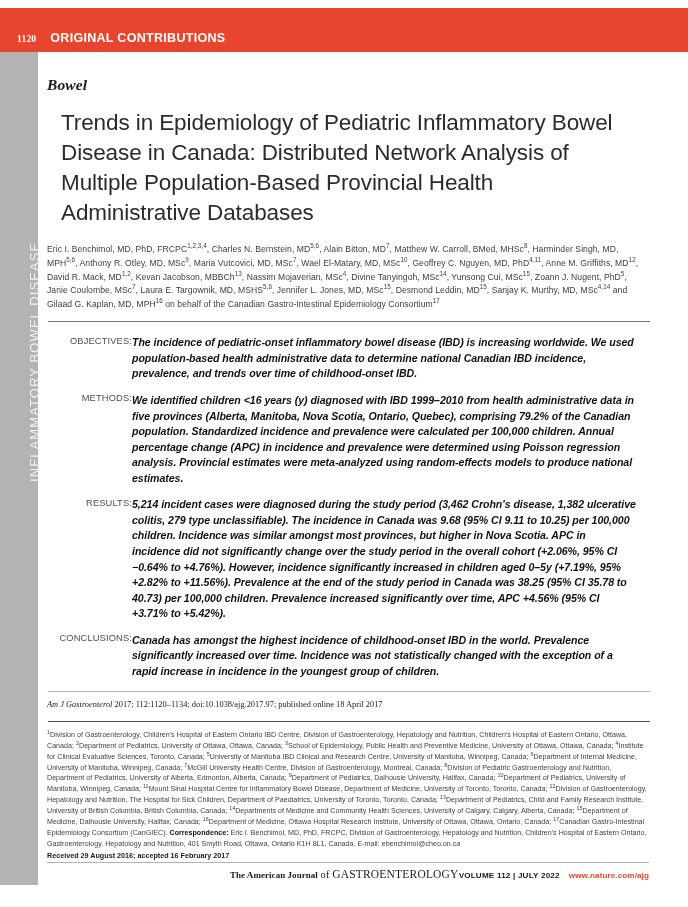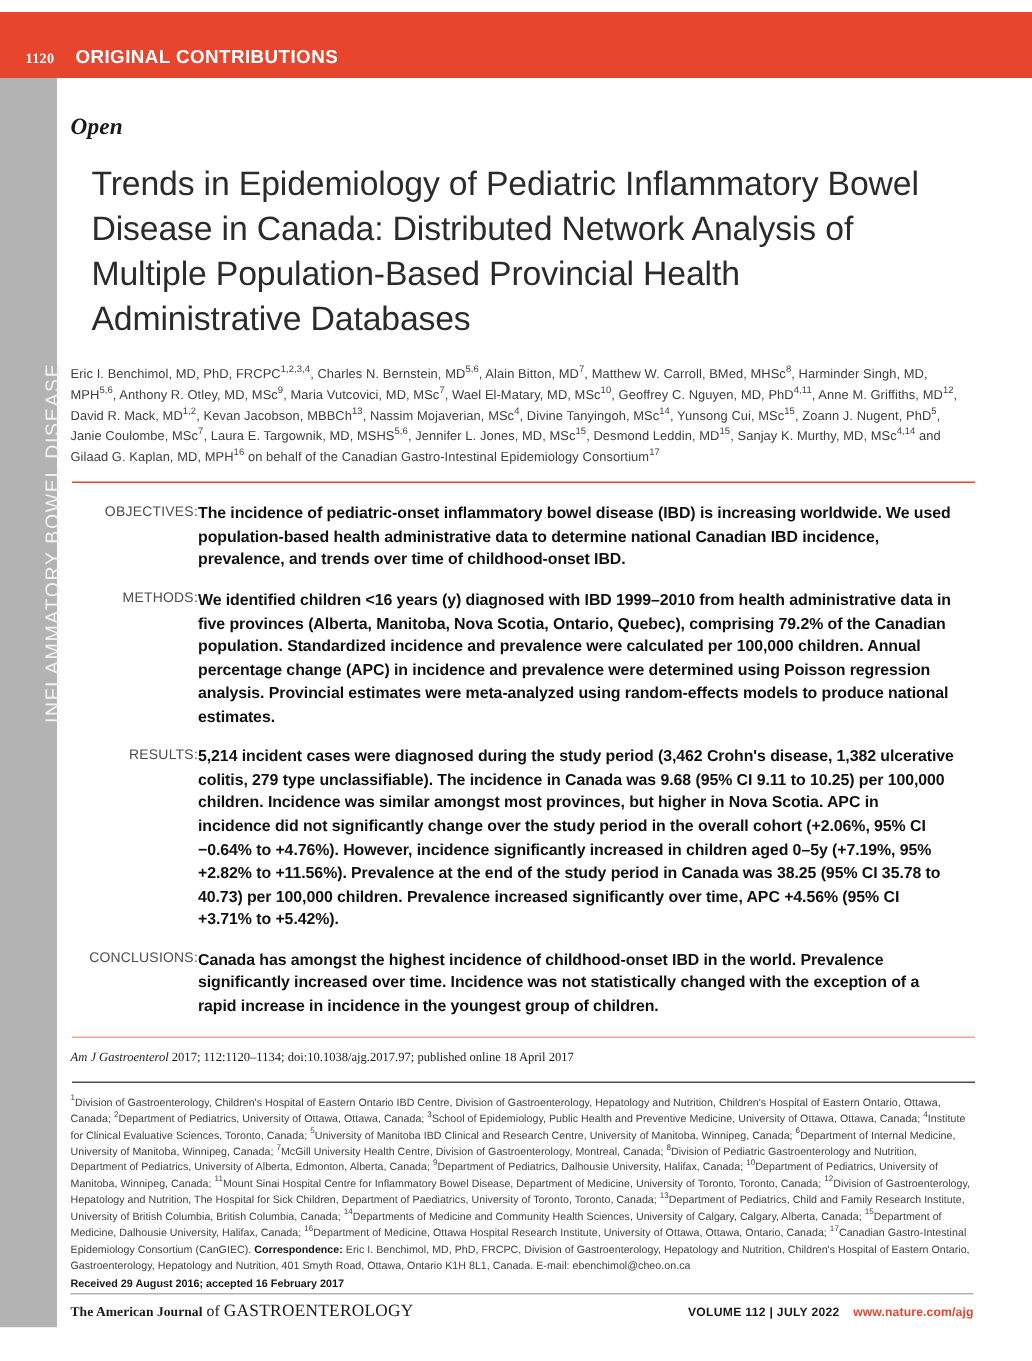--- a/index.html
+++ b/index.html
@@ -149,20 +149,21 @@
     text-align: right;
   }
   .abs-body {
     flex: 1 1 auto;
     font-size: 10.6px;
     font-weight: bold;
     line-height: 1.47;
     color: #111111;
     letter-spacing: -0.05px;
     max-width: 505px;
+    font-style: italic;
   }
 
   
   .supp {
     margin-top: 9px;
     font-size: 7.6px;
     color: #e8452f;
     letter-spacing: 0.05px;
   }
   .supp b {
@@ -224,21 +225,21 @@
     width: 602px;
     border-top: 0.8px solid #b3b3b3;
   }
   .footer {
     position: absolute;
     left: 47px;
     top: 868px;
     width: 602px;
     display: flex;
     align-items: baseline;
-    justify-content: space-between;
+    justify-content: flex-end;
   }
   .journal-name {
     font-family: "Liberation Serif", serif;
     font-size: 10.5px;
     color: #1a1a1a;
     letter-spacing: 0.05px;
   }
   .journal-name .small { font-weight: bold; font-size: 9px; }
   .journal-name .caps { font-size: 11.5px; letter-spacing: 0.2px; }
   .footer-right {
@@ -280,21 +281,21 @@
   </div>
 
   <div class="sidetab">
     <div class="sidetab-label">
       <span>INFLAMMATORY BOWEL DISEASE</span>
     </div>
   </div>
 
   <div class="content">
 
-    <div class="open-label">Open</div>
+    <div class="open-label">Bowel</div>
 
     <h1 class="article-title">Trends in Epidemiology of Pediatric Inflammatory Bowel Disease in Canada: Distributed Network Analysis of Multiple Population-Based Provincial Health Administrative Databases</h1>
 
     <div class="authors">Eric I. Benchimol, MD, PhD, FRCPC<sup>1,2,3,4</sup>, Charles N. Bernstein, MD<sup>5,6</sup>, Alain Bitton, MD<sup>7</sup>, Matthew W. Carroll, BMed, MHSc<sup>8</sup>, Harminder Singh, MD, MPH<sup>5,6</sup>, Anthony R. Otley, MD, MSc<sup>9</sup>, Maria Vutcovici, MD, MSc<sup>7</sup>, Wael El-Matary, MD, MSc<sup>10</sup>, Geoffrey C. Nguyen, MD, PhD<sup>4,11</sup>, Anne M. Griffiths, MD<sup>12</sup>, David R. Mack, MD<sup>1,2</sup>, Kevan Jacobson, MBBCh<sup>13</sup>, Nassim Mojaverian, MSc<sup>4</sup>, Divine Tanyingoh, MSc<sup>14</sup>, Yunsong Cui, MSc<sup>15</sup>, Zoann J. Nugent, PhD<sup>5</sup>, Janie Coulombe, MSc<sup>7</sup>, Laura E. Targownik, MD, MSHS<sup>5,6</sup>, Jennifer L. Jones, MD, MSc<sup>15</sup>, Desmond Leddin, MD<sup>15</sup>, Sanjay K. Murthy, MD, MSc<sup>4,14</sup> and Gilaad G. Kaplan, MD, MPH<sup>16</sup> on behalf of the Canadian Gastro-Intestinal Epidemiology Consortium<sup>17</sup></div>
 
     <hr class="rule-red">
 
     <div class="abstract">
 
       <div class="abs-row">

